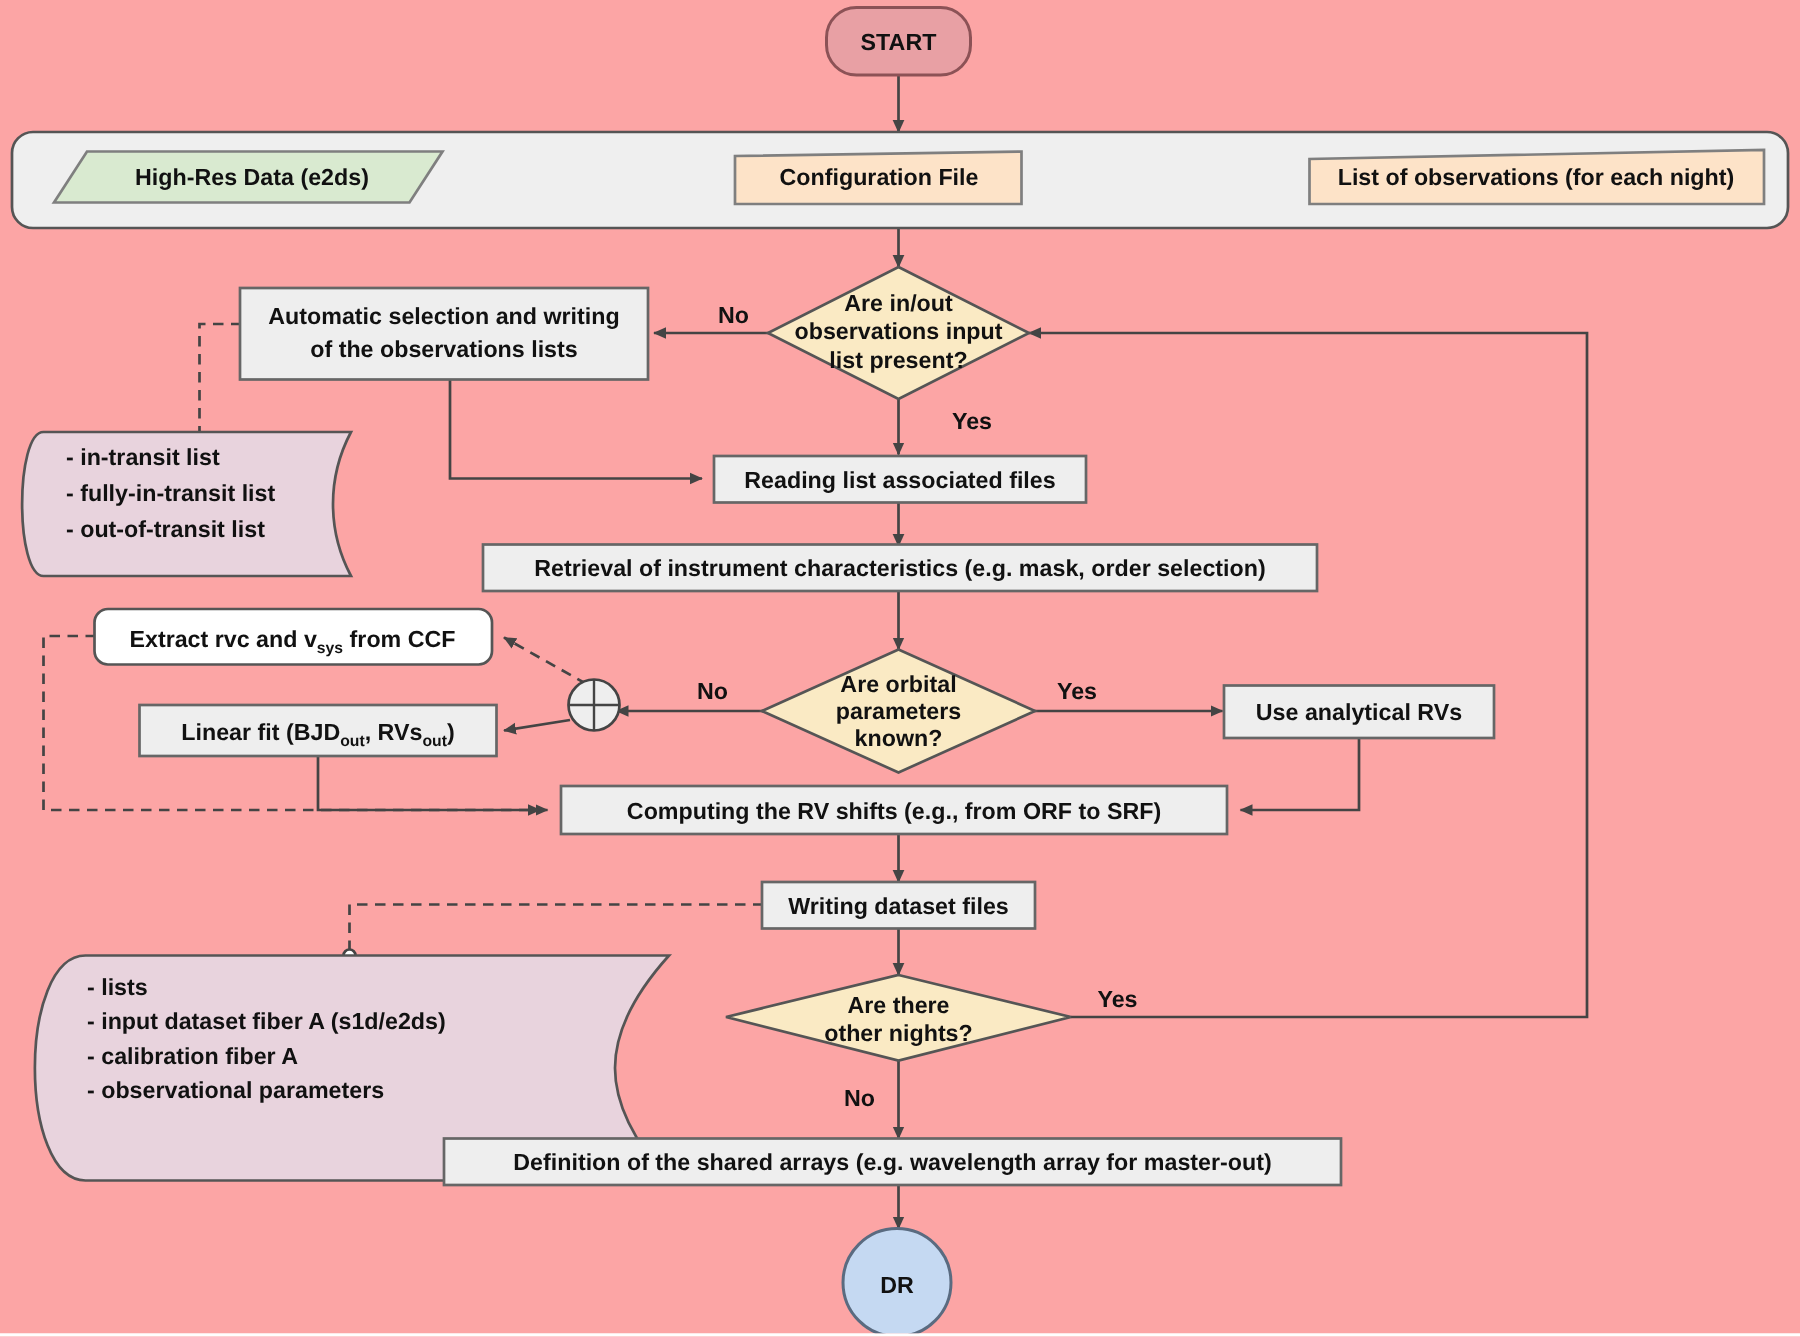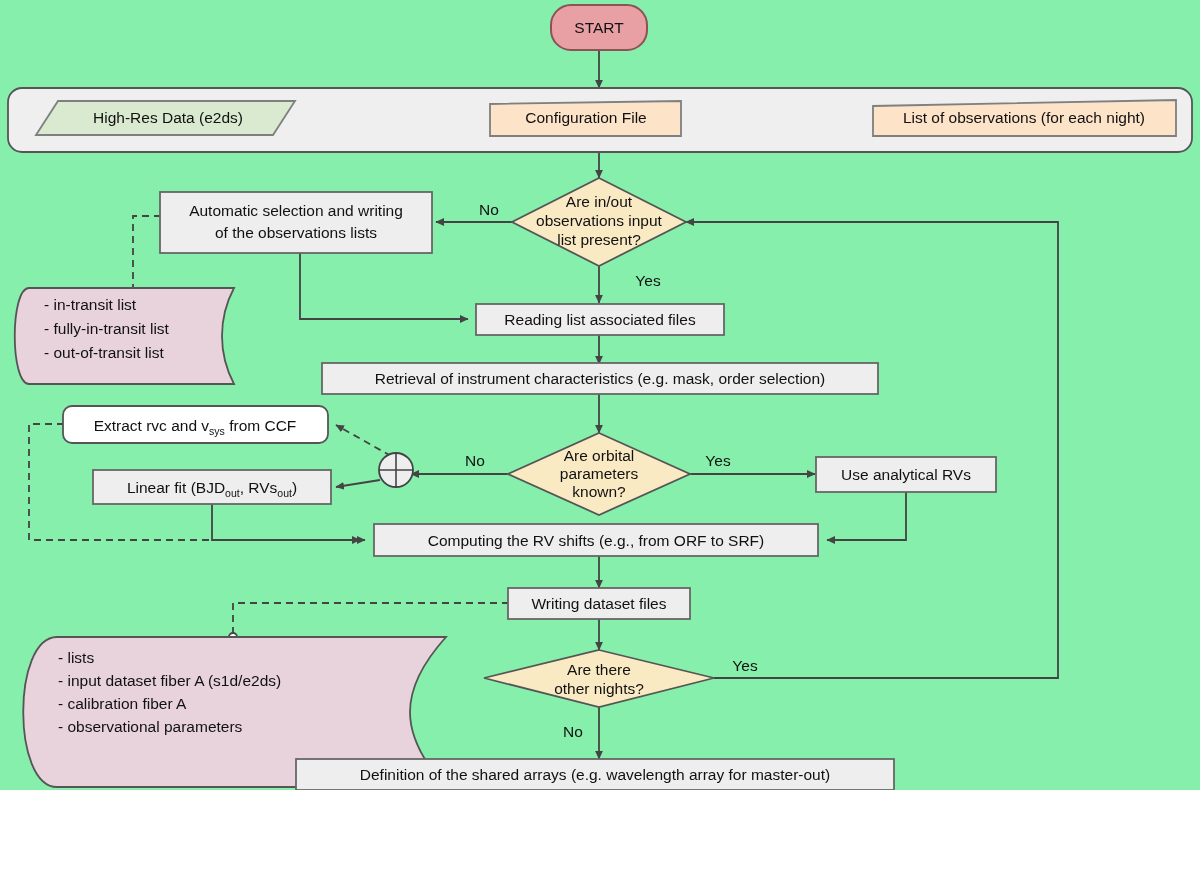--- a/index.html
+++ b/index.html
@@ -1,17 +1,17 @@
 <!DOCTYPE html>
 <html><head>
 <meta charset="utf-8">
 <style>
   html,body{margin:0;padding:0;background:#ffffff;}
   body{font-family:"Liberation Sans","DejaVu Sans",sans-serif;}
-  #stage{position:relative;width:1200px;height:790px;background:#86efac;overflow:hidden;}
+  #stage{position:relative;width:1200px;height:889px;background:#fca5a5;overflow:hidden;font-weight:bold;}
   svg#flow{position:absolute;left:0;top:0;width:1200px;height:891px;}
   .nodeText{font-family:"Liberation Sans","DejaVu Sans",sans-serif;font-size:15.5px;fill:#111111;}
   .edgeLabel{font-family:"Liberation Sans","DejaVu Sans",sans-serif;font-size:15.5px;fill:#111111;}
   .listText{font-family:"Liberation Sans","DejaVu Sans",sans-serif;font-size:15.5px;fill:#111111;}
   .sub{font-size:10.5px;}
 </style>
 </head>
 <body>
 
 <div id="stage">

